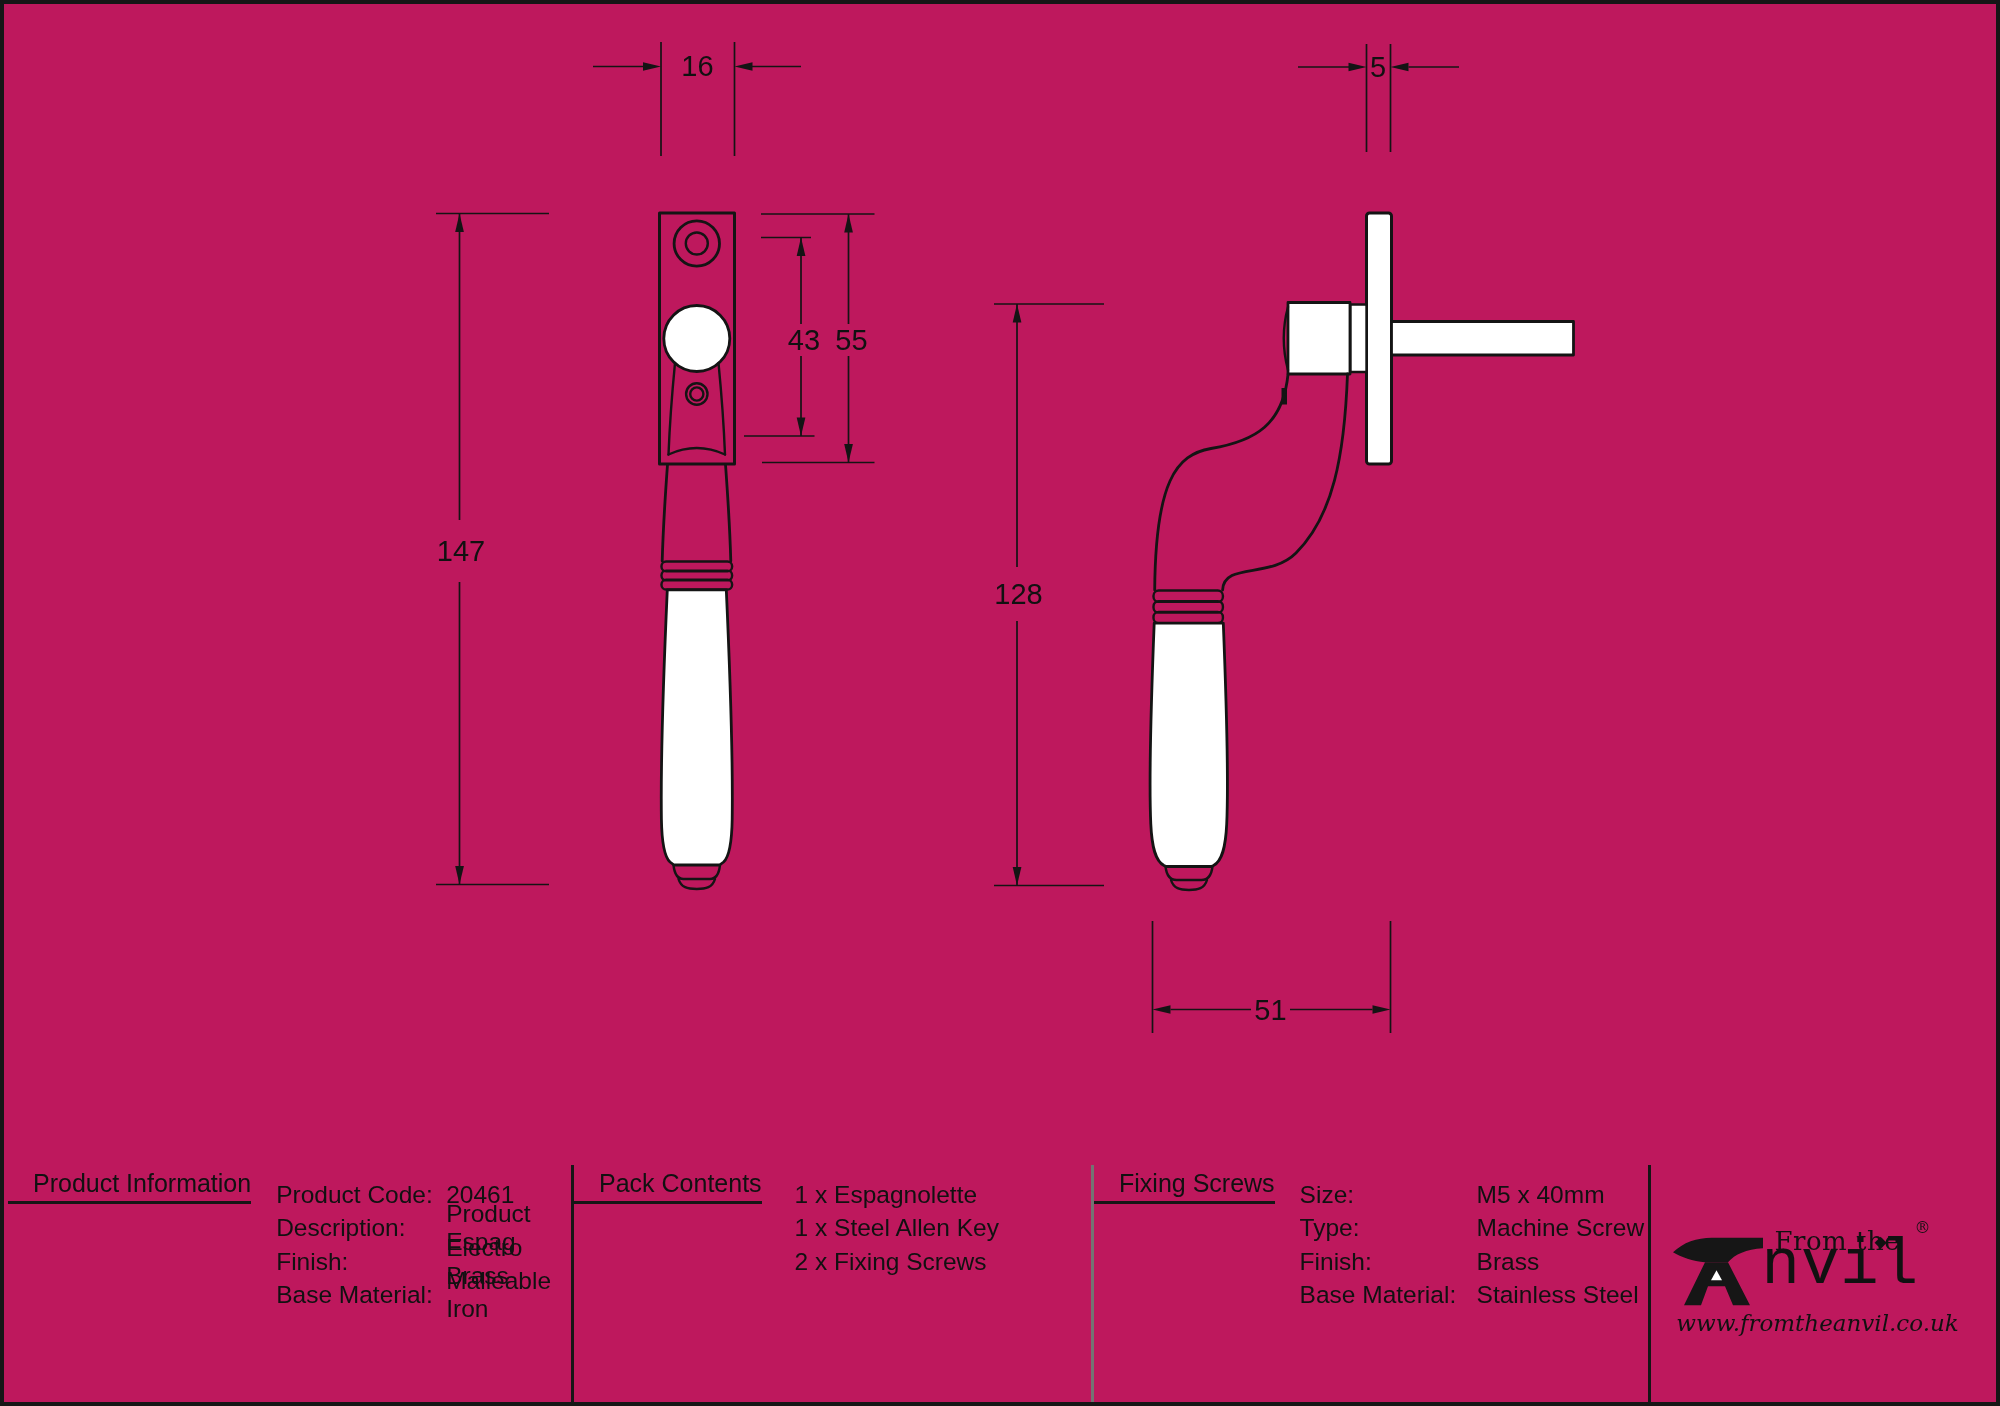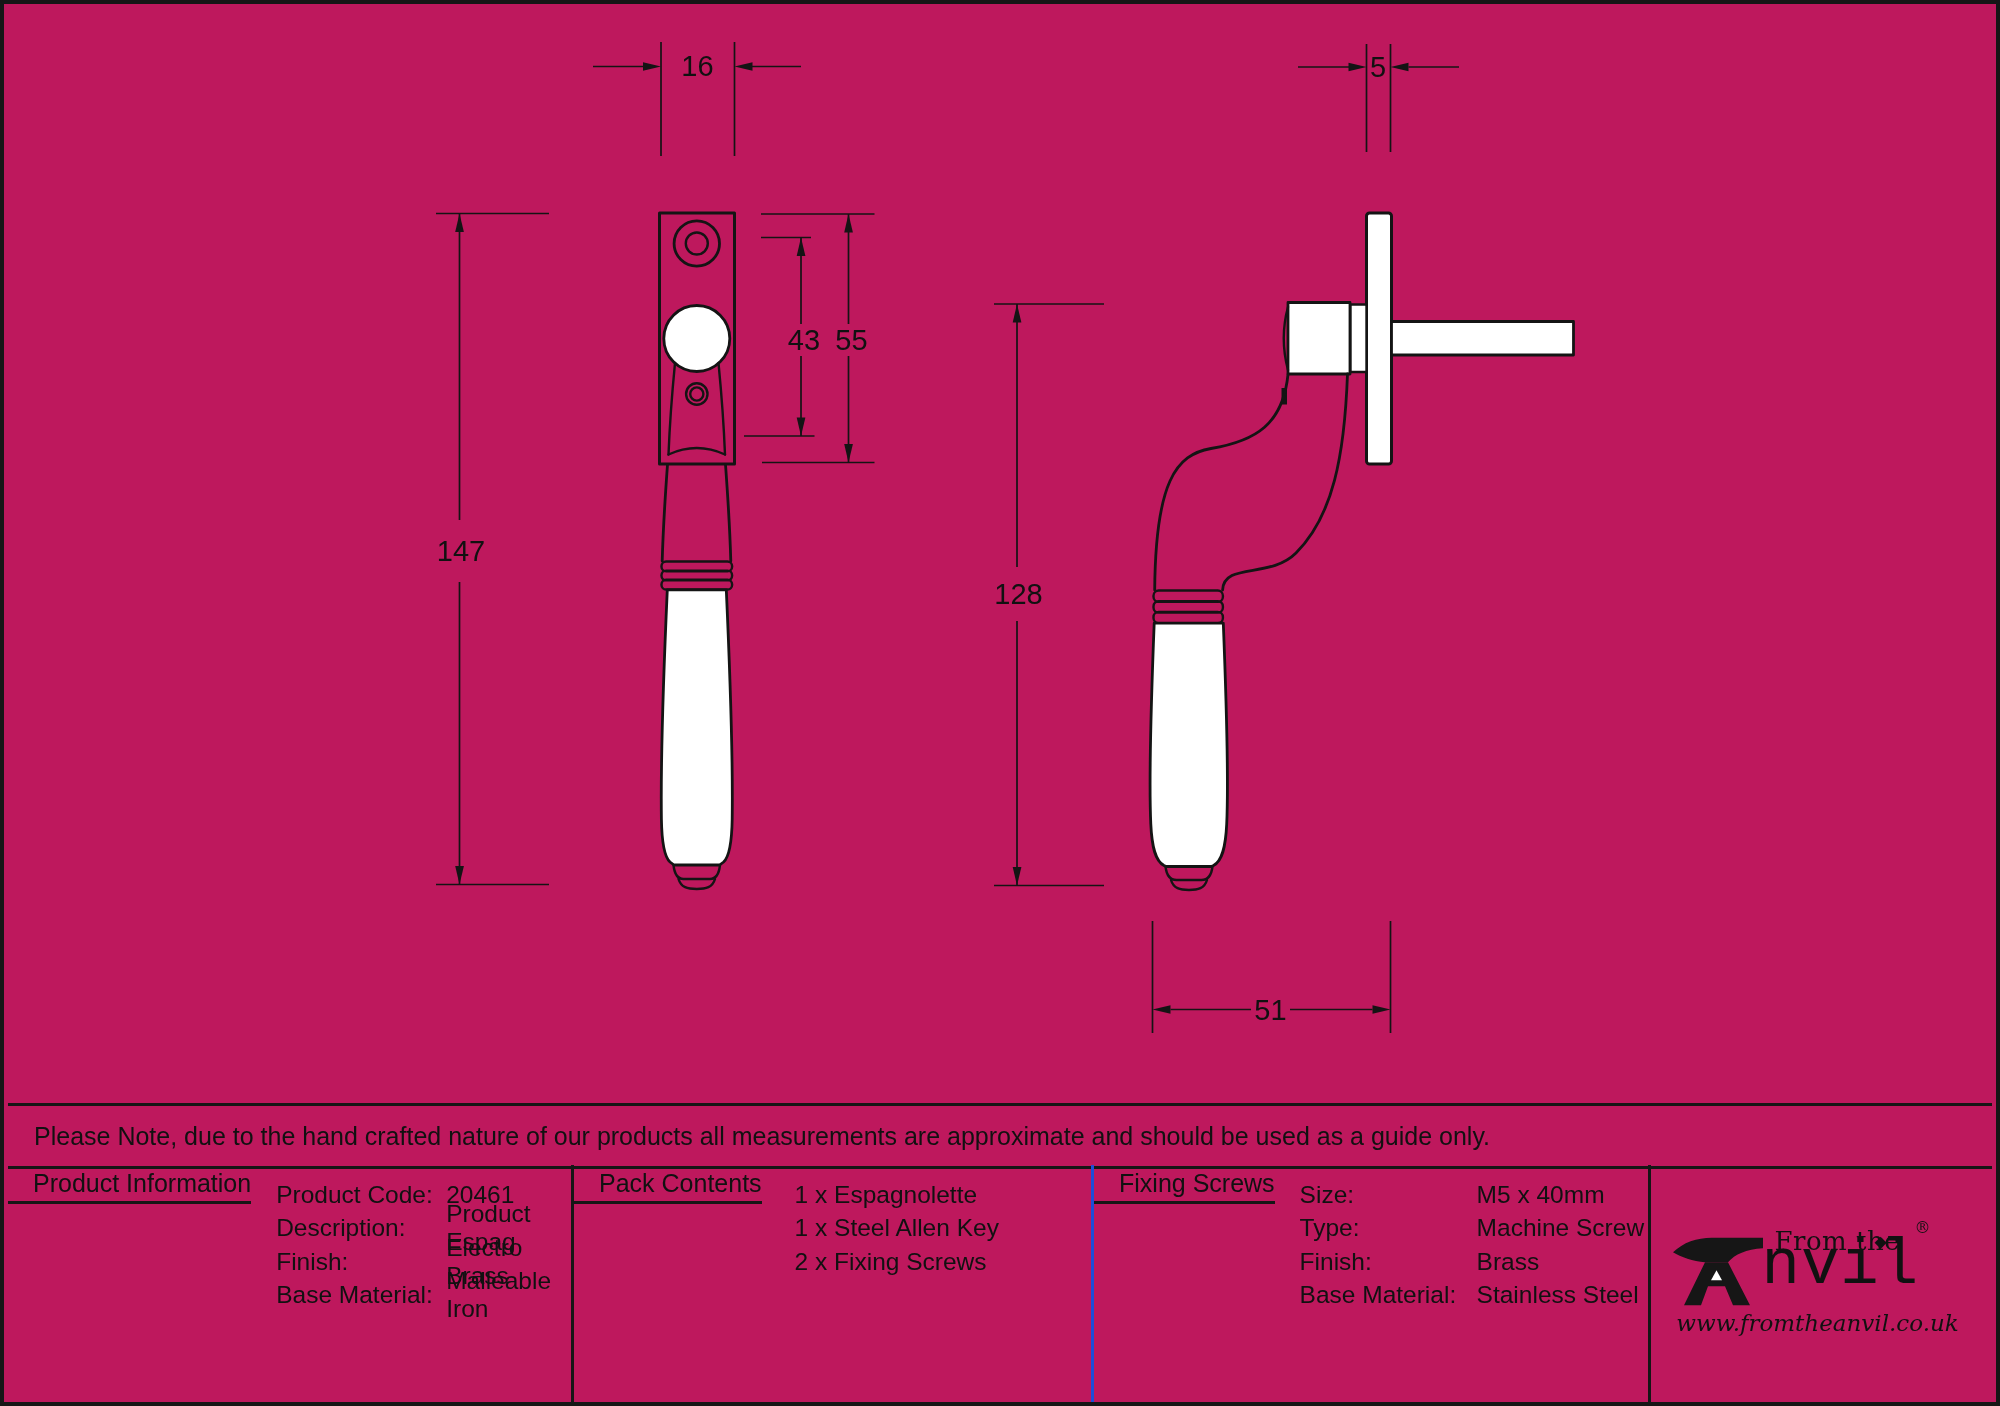--- a/index.html
+++ b/index.html
@@ -11,21 +11,21 @@
   .thick{stroke-width:3;}
   .thin{stroke-width:2.4;}
   .dimline{stroke:#141414;stroke-width:1.7;fill:none;}
   .dimarrow{fill:#141414;stroke:none;}
   .dimtext{font-family:"Liberation Sans","DejaVu Sans",sans-serif;font-size:29px;fill:#111;}
   .note-row{position:absolute;left:4px;right:4px;top:1099px;height:66px;border-top:3px solid #161616;border-bottom:3px solid #161616;
             box-sizing:border-box;display:flex;align-items:center;padding-left:26px;font-size:25px;}
   .tablewrap{position:absolute;left:4px;right:4px;top:1161px;bottom:0;display:flex;}
   .col{box-sizing:border-box;display:flex;}
   .col.c1{width:566px;border-right:3px solid #161616;}
-  .col.c2{width:520px;border-right:3px solid #1d4ed8;}
+  .col.c2{width:520px;border-right:3px solid #737373;}
   .col.c3{width:557px;border-right:3px solid #161616;}
   .col.c4{flex:1;position:relative;}
   .col-header{height:39px;box-sizing:border-box;border-bottom:3px solid #161616;display:flex;align-items:center;
               padding-left:25px;font-size:25px;flex:0 0 auto;}
   .col-body{padding:13px 0 0 25px;font-size:24.5px;}
   .kv{display:flex;height:33.5px;align-items:center;}
   .kv .k{width:170px;flex:0 0 auto;}
   .col.c3 .kv .k{width:177px;}
   .pack-item{height:33.5px;display:flex;align-items:center;margin-left:8px;}
   
@@ -148,23 +148,20 @@
       <line class="dimline" x1="1148.5" y1="917" x2="1148.5" y2="1029"></line>
       <line class="dimline" x1="1386.5" y1="917" x2="1386.5" y2="1029"></line>
       <line class="dimline" x1="1166.5" y1="1005.5" x2="1247" y2="1005.5"></line>
       <polygon class="dimarrow" points="1148.5,1005.5 1166.5,1001.2 1166.5,1009.8"></polygon>
       <line class="dimline" x1="1286" y1="1005.5" x2="1368.5" y2="1005.5"></line>
       <polygon class="dimarrow" points="1386.5,1005.5 1368.5,1001.2 1368.5,1009.8"></polygon>
       <text class="dimtext" x="1266.5" y="1015.5" text-anchor="middle">51</text>
     </g>
   </svg>
 
-  <div class="note-row">
-    <span>Please Note, due to the hand crafted nature of our products all measurements are approximate and should be used as a guide only.</span>
-  </div>
 
   <div class="tablewrap">
 
     <div class="col c1">
       <div class="col-header">
         <span>Product Information</span>
       </div>
       <div class="col-body">
         <div class="kv">
           <span class="k">Product Code:</span>

